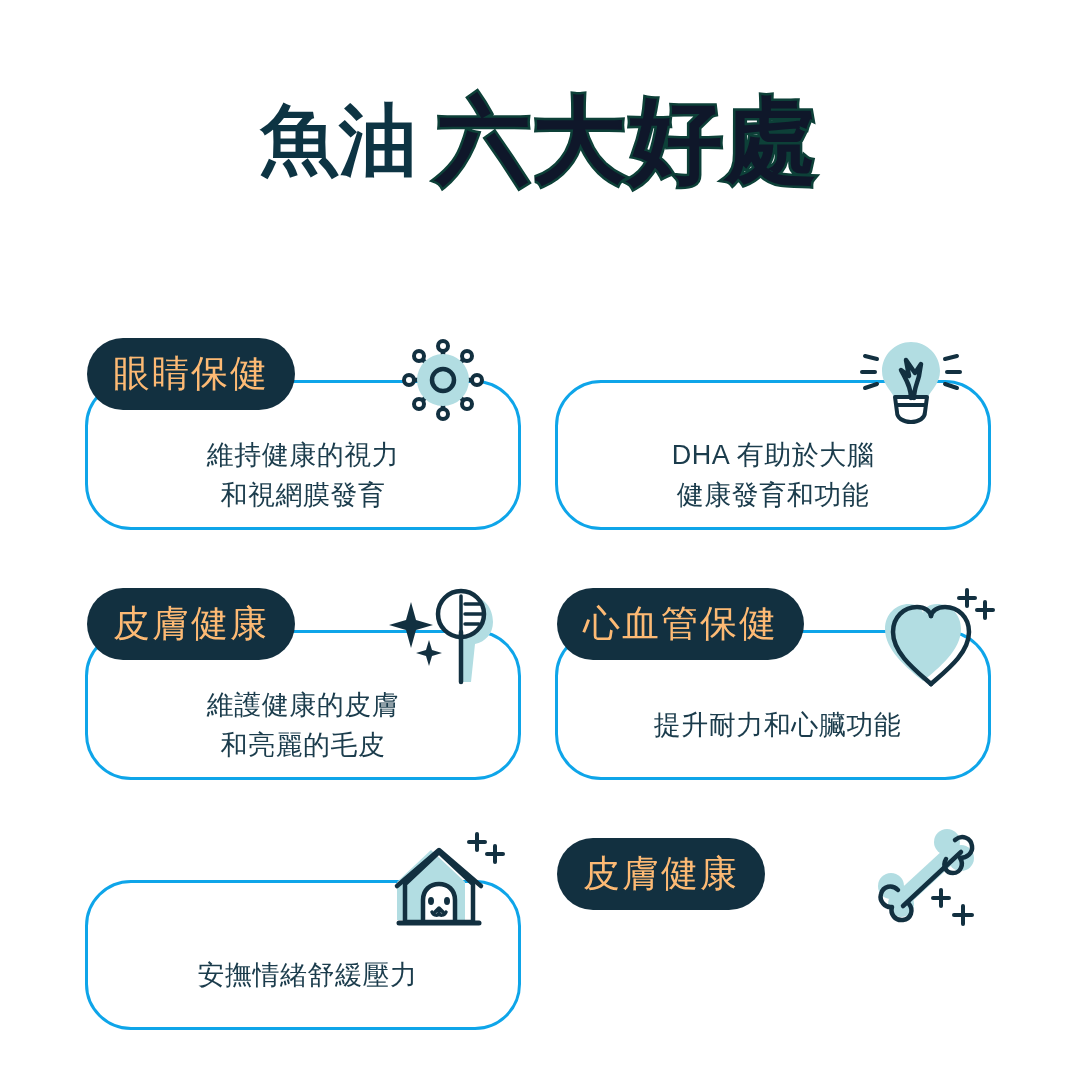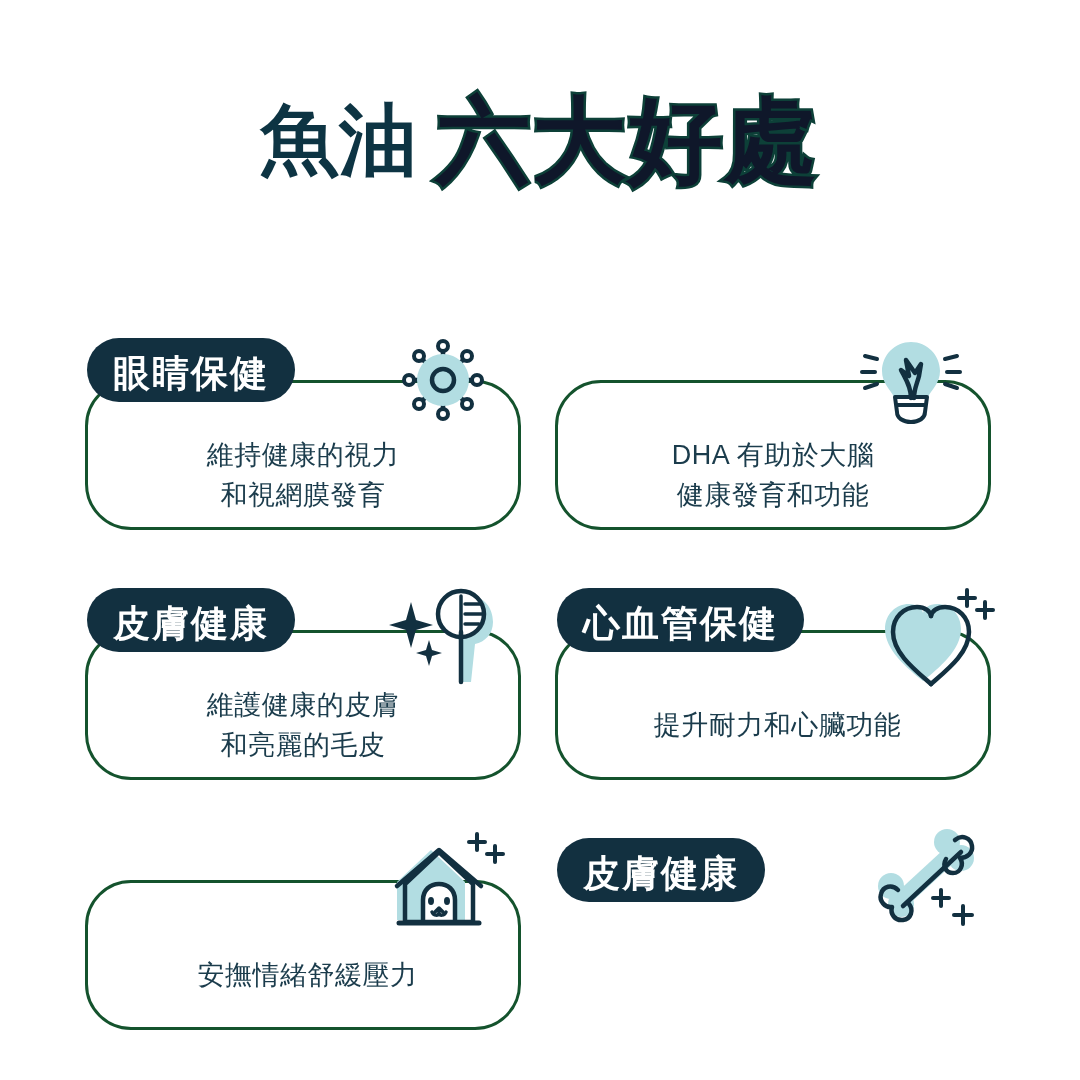--- a/index.html
+++ b/index.html
@@ -61,21 +61,21 @@
   .card.c3 { left: 555px; top: 338px; }
   .card.c4 { left: 85px;  top: 588px; }
   .card.c5 { left: 555px; top: 588px; }
 
   .card-body {
     position: absolute;
     left: 0;
     top: 42px;
     width: 436px;
     height: 150px;
-    border: 3px solid #14532d;
+    border: 3px solid #0ea5e9;
     border-radius: 46px;
     background: #ffffff;
     box-sizing: border-box;
   }
   .card-desc {
     position: absolute;
     left: 0;
     right: 0;
     top: 52px;
     text-align: center;
@@ -84,27 +84,27 @@
     color: #1b3c4c;
     letter-spacing: 0.5px;
     white-space: pre-line;
   }
   .card-desc.one-line { top: 72px; padding-left: 9px; }
 
   .badge {
     position: absolute;
     left: 2px;
     top: 0;
-    height: 64px;
+    height: 72px;
     padding: 0 26px;
     border-radius: 38px;
     background: #123040;
-    color: #ffffff;
+    color: #fdba74;
     font-size: 37px;
-    font-weight: bold;
+    font-weight: normal;
     line-height: 72px;
     letter-spacing: 2px;
     white-space: nowrap;
     z-index: 3;
   }
 
   .icon-slot {
     position: absolute;
     z-index: 2;
     pointer-events: none;

